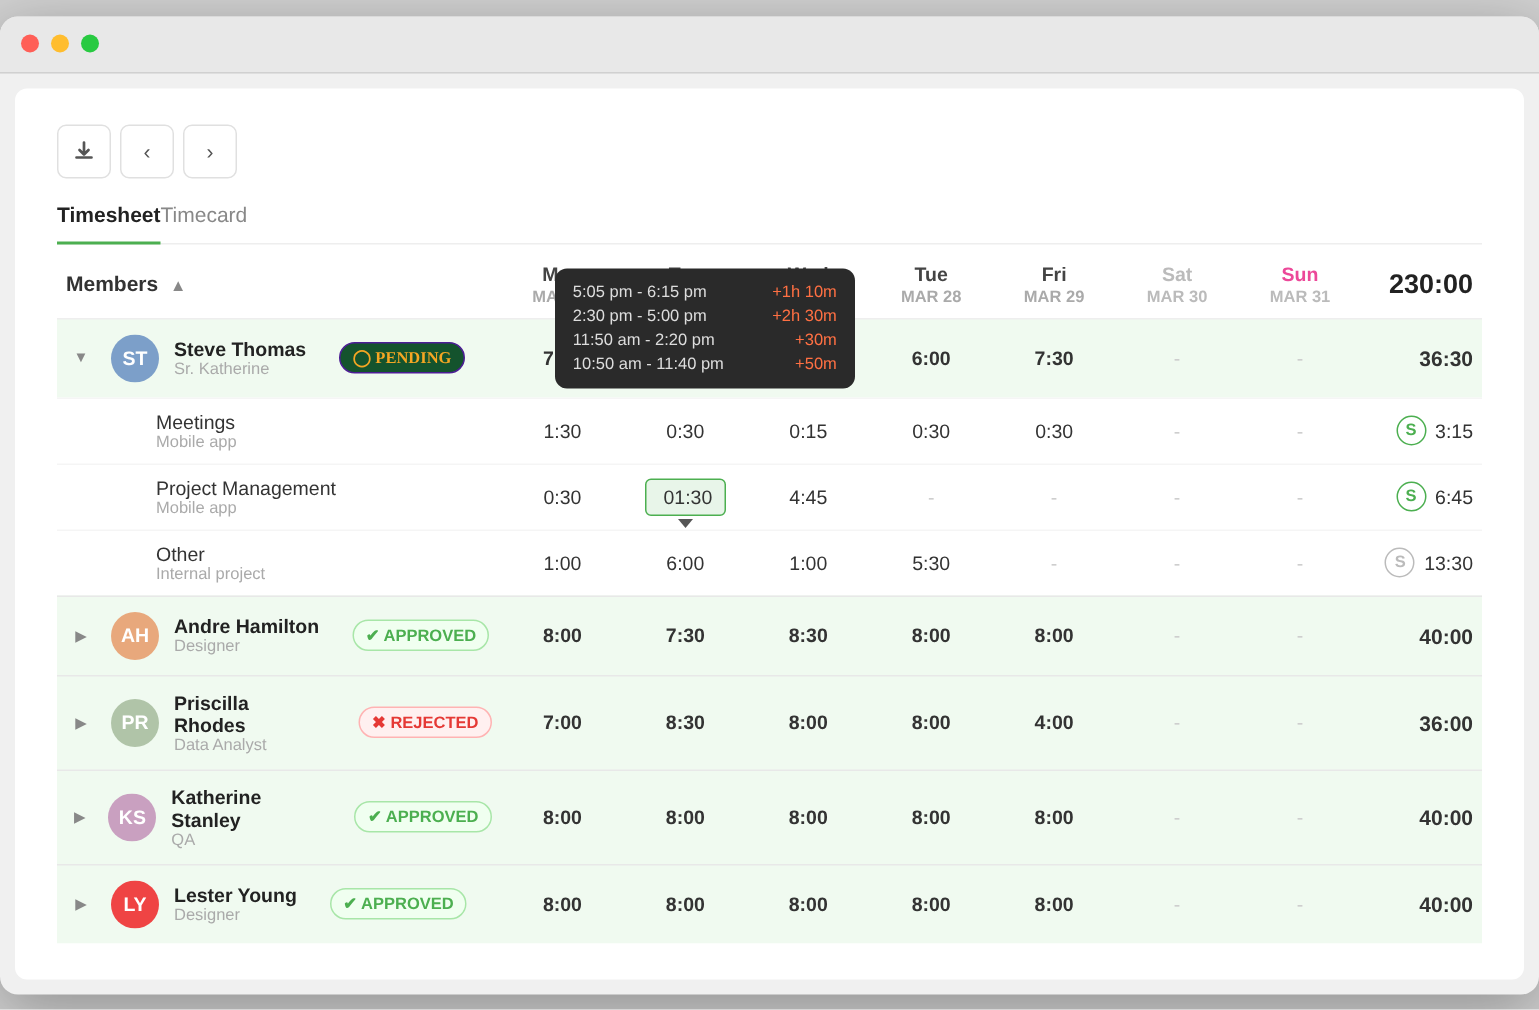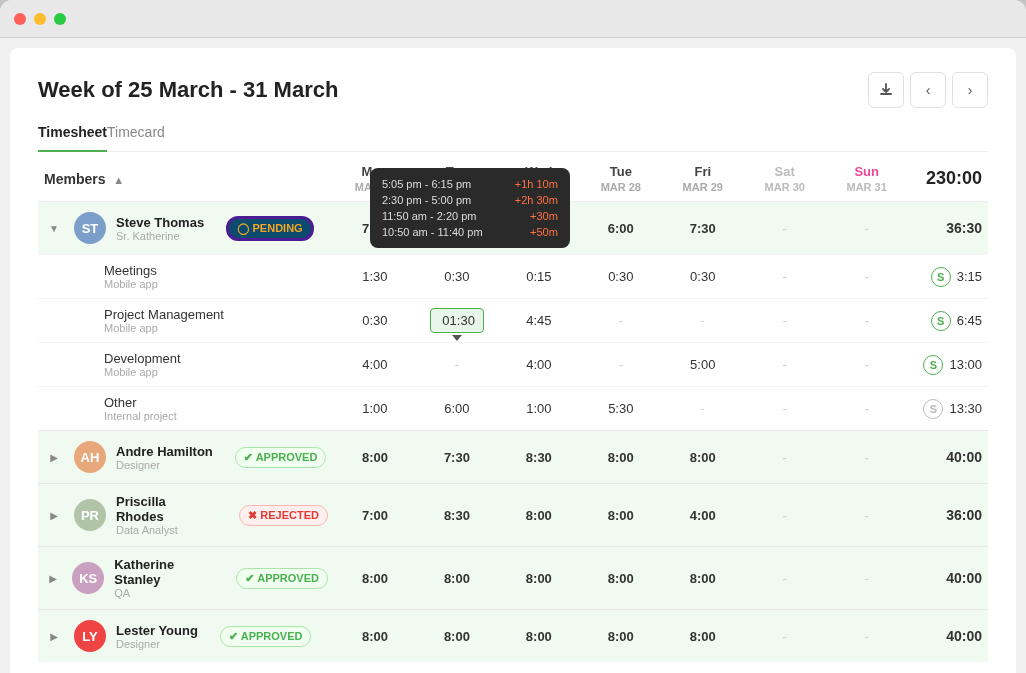--- a/index.html
+++ b/index.html
@@ -186,21 +186,21 @@
     .status-badge {
       display: inline-flex;
       align-items: center;
       gap: 5px;
       font-size: 11px;
       font-weight: 600;
       padding: 3px 8px;
       border-radius: 12px;
       white-space: nowrap;
     }
-    .status-pending { color: #f5a623; background: #0c4a6e; border: 3px solid #4c1d95; }
+    .status-pending { color: #f5a623; background: #14532d; border: 1px solid #4c1d95; font-family: Liberation Serif, serif; }
     .status-approved { color: #4caf50; background: #f0fff0; border: 1px solid #a8e6a8; }
     .status-rejected { color: #e53935; background: #fff0f0; border: 1px solid #ffb3b3; }
     .cell-value {
       text-align: center;
       font-size: 13px;
       color: #333;
       padding: 10px 4px;
     }
     .cell-dash { color: #ccc; text-align: center; }
     .total-cell {
@@ -293,21 +293,20 @@
 
 <div class="window">
   <div class="titlebar">
     <div class="dot dot-red"></div>
     <div class="dot dot-yellow"></div>
     <div class="dot dot-green"></div>
   </div>
   <div class="content">
 
     <div class="header-row">
-      <h1 class="week-title">Week of 25 March - 31 March</h1>
       <div class="nav-buttons">
         <button class="download-btn">
           <svg width="16" height="16" viewBox="0 0 16 16" fill="none" stroke="#555" stroke-width="1.8">
             <path d="M8 2v8M5 7l3 3 3-3M3 12h10" stroke-linecap="round" stroke-linejoin="round"></path>
           </svg>
         </button>
         <button class="nav-btn">‹</button>
         <button class="nav-btn">›</button>
       </div>
     </div>
@@ -445,41 +444,20 @@
         <td class="sub-total">
           <div style="display:flex;align-items:center;justify-content:flex-end;gap:6px">
             <span class="circle-s">S</span>
             <span>6:45</span>
           </div>
         </td>
       </tr>
             <tr class="sub-row">
         <td>
           <div class="sub-task-name">
-            Development
-            <div class="sub-task-project">Mobile app</div>
-          </div>
-        </td>
-        <td class="cell-value" style="">4:00</td>
-              <td class="cell-value cell-dash" style="">-</td>
-              <td class="cell-value" style="">4:00</td>
-              <td class="cell-value cell-dash" style="">-</td>
-              <td class="cell-value" style="">5:00</td>
-              <td class="cell-value cell-dash" style="color:#ccc">-</td>
-              <td class="cell-value cell-dash" style="color:#ccc">-</td>
-        <td class="sub-total">
-          <div style="display:flex;align-items:center;justify-content:flex-end;gap:6px">
-            <span class="circle-s">S</span>
-            <span>13:00</span>
-          </div>
-        </td>
-      </tr>
-            <tr class="sub-row">
-        <td>
-          <div class="sub-task-name">
             Other
             <div class="sub-task-project">Internal project</div>
           </div>
         </td>
         <td class="cell-value" style="">1:00</td>
               <td class="cell-value" style="">6:00</td>
               <td class="cell-value" style="">1:00</td>
               <td class="cell-value" style="">5:30</td>
               <td class="cell-value cell-dash" style="">-</td>
               <td class="cell-value cell-dash" style="color:#ccc">-</td>

